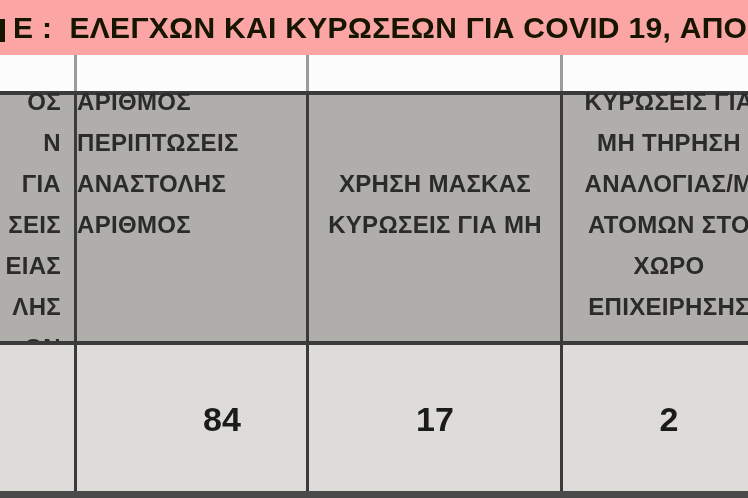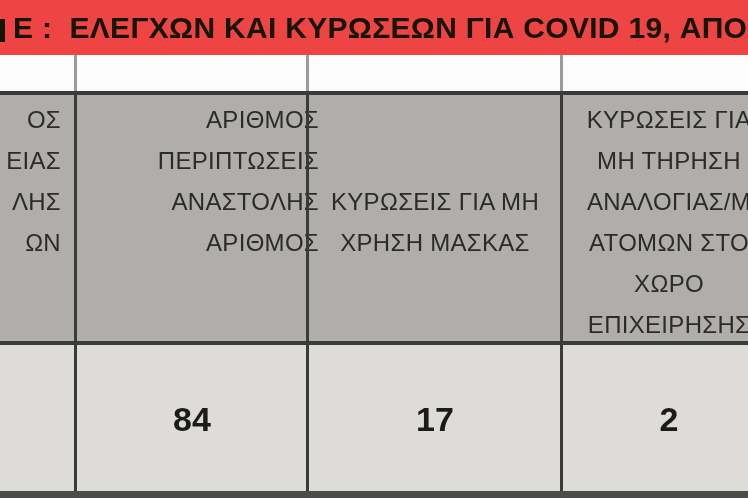--- a/index.html
+++ b/index.html
@@ -8,21 +8,21 @@
     overflow: hidden;
     background: #ffffff;
     font-family: "Liberation Sans", sans-serif;
     position: relative;
   }
   .page { position: absolute; left: 0; top: 0; width: 748px; height: 498px; overflow: hidden; }
 
   
   .banner {
     position: absolute; left: 0; top: 0; width: 748px; height: 55px;
-    background: #ef4444;
+    background: #fca5a5;
   }
   .banner-text {
     position: absolute; left: 13px; top: 0;
     height: 55px; line-height: 56px;
     font-size: 30px; font-weight: bold; color: #151500;
     white-space: pre; letter-spacing: 0.3px;
   }
   .banner-frag {
     position: absolute; left: -3px; top: 19px; width: 8px; height: 23px;
     background: #151500;
@@ -49,42 +49,42 @@
   }
   .vd1 { left: 74px; } .vd2 { left: 306px; } .vd3 { left: 560px; }
   .sd1 { left: 74px; } .sd2 { left: 306px; } .sd3 { left: 560px; }
 
   
   .thead {
     position: absolute; left: 0; top: 95px; width: 748px; height: 246px;
     background: #b0aeab;
   }
   .hcell {
-    position: absolute; top: 99px; height: 246px;
-    font-size: 24px; font-weight: normal; color: #2b2b2b;
+    position: absolute; top: 81px; height: 246px;
+    font-size: 24px; font-weight: bold; color: #2b2b2b;
     line-height: 41px; letter-spacing: 0.3px;
   }
   .hcell-1 { left: 0;     width: 61px;  text-align: right;  }
-  .hcell-2 { left: 77px;  width: 230px; text-align: right; padding-left: 12px; }
+  .hcell-2 { left: 77px;  width: 230px; text-align: left; }
   .hcell-3 { left: 310px; width: 250px; text-align: center;
              display: flex; flex-direction: column; justify-content: center; }
   .hcell-4 { left: 564px; width: 210px; text-align: center; }
 
   
   .trow {
     position: absolute; left: 0; top: 345px; width: 748px; height: 146px;
     background: #dedcd9;
   }
   .vcell {
     position: absolute; top: 345px; height: 146px; line-height: 148px;
     font-size: 34px; font-weight: bold; color: #1b1b1b;
     text-align: center;
   }
   .vcell-1 { left: 0;     width: 74px;  }
-  .vcell-2 { left: 77px;  width: 230px; }
+  .vcell-2 { left: 77px;  width: 230px; padding-left: 30px; }
   .vcell-3 { left: 310px; width: 250px; border-radius: 12px; }
   .vcell-4 { left: 564px; width: 210px; }
 </style>
 </head>
 <body>
 
 <div class="page">
 
   <div class="banner">
     <div class="banner-frag"></div>
@@ -94,35 +94,37 @@
   <div class="strip"></div>
   <div class="strip-divider sd1"></div>
   <div class="strip-divider sd2"></div>
   <div class="strip-divider sd3"></div>
 
   <div class="hborder hb-top"></div>
   <div class="thead"></div>
 
   <div class="hcell hcell-1">
     <div>ΟΣ</div>
+    <div>Ν ΓΙΑ</div>
+    <div>ΣΕΙΣ</div>
     <div>ΕΙΑΣ</div>
     <div>ΛΗΣ</div>
     <div>ΩΝ</div>
   </div>
 
   <div class="hcell hcell-2">
     <div>ΑΡΙΘΜΟΣ</div>
     <div>ΠΕΡΙΠΤΩΣΕΙΣ</div>
     <div>ΑΝΑΣΤΟΛΗΣ</div>
     <div>ΑΡΙΘΜΟΣ</div>
   </div>
 
   <div class="hcell hcell-3">
+    <div>ΧΡΗΣΗ ΜΑΣΚΑΣ</div>
     <div>ΚΥΡΩΣΕΙΣ ΓΙΑ ΜΗ</div>
-    <div>ΧΡΗΣΗ ΜΑΣΚΑΣ</div>
   </div>
 
   <div class="hcell hcell-4">
     <div>ΚΥΡΩΣΕΙΣ ΓΙΑ</div>
     <div>ΜΗ ΤΗΡΗΣΗ</div>
     <div>ΑΝΑΛΟΓΙΑΣ/Μ</div>
     <div>ΑΤΟΜΩΝ ΣΤΟ</div>
     <div>ΧΩΡΟ</div>
     <div>ΕΠΙΧΕΙΡΗΣΗΣ</div>
   </div>

